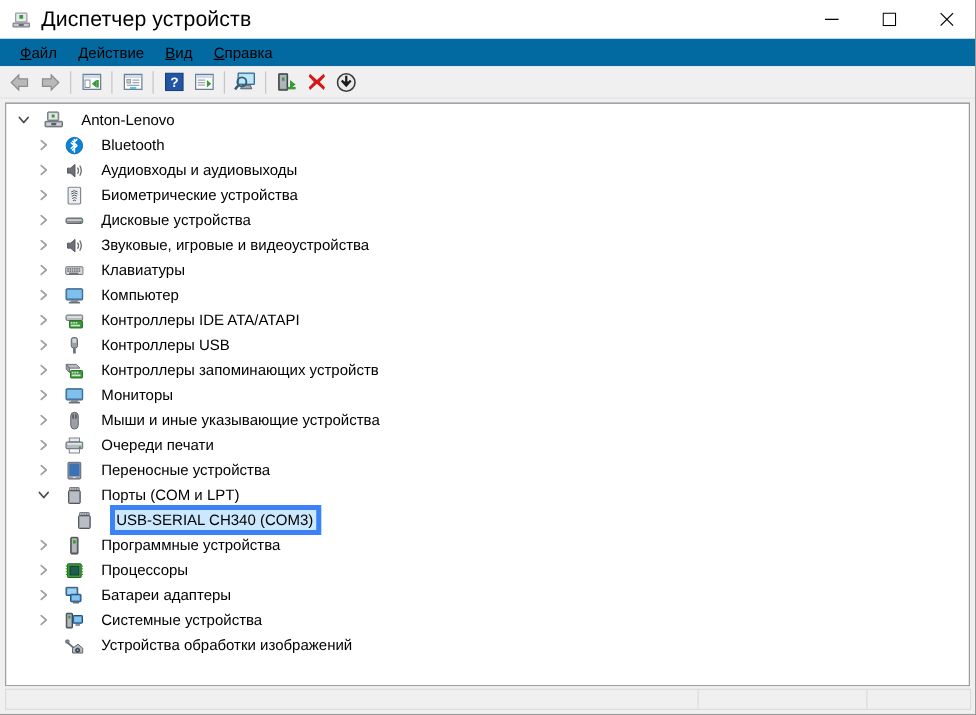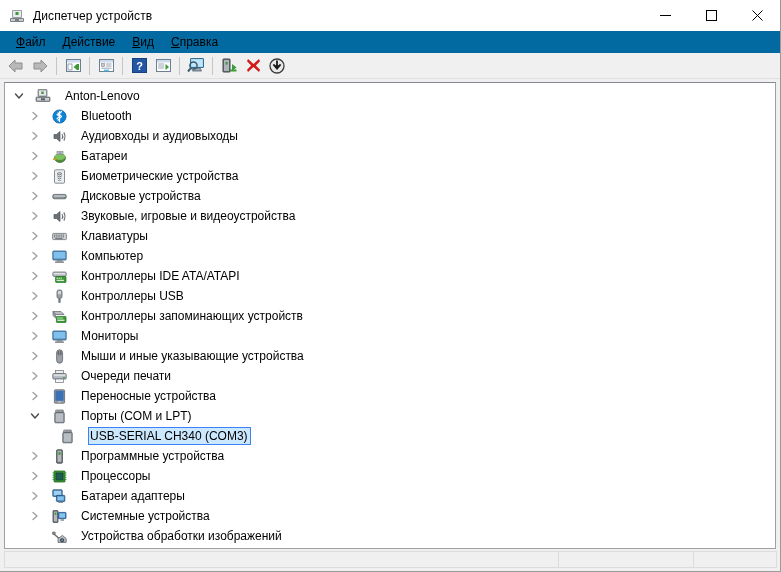--- a/index.html
+++ b/index.html
@@ -38,21 +38,21 @@
     padding-left: 9px;
     flex: 1 1 auto;
     min-width: 0;
   }
   #app-icon {
     width: 16px; height: 16px;
     margin-right: 8px;
     flex: 0 0 auto;
   }
   #title-text {
-    font-size: 12px;
+    font-size: 17px;
     color: #000000;
     white-space: nowrap;
     letter-spacing: 0.1px;
   }
   .caption-btn {
     width: 46px; height: 30px;
     display: flex;
     align-items: center;
     justify-content: center;
     flex: 0 0 auto;
@@ -146,21 +146,21 @@
     font-size: 12px;
     color: #000000;
     line-height: 16px;
     padding: 1px 2px 1px 1px;
   }
   .tree-row.indent0 { padding-left: 6px; }
   .tree-row.indent1 { padding-left: 22px; }
   .tree-row.indent2 { padding-left: 54px; }
   .tree-row.selected .node-label {
     background: #cce8ff;
-    border: 1px solid #3b82f6;
+    border: 4px solid #3b82f6;
     padding: 0px 2px 0px 1px;
   }
 
   
   #statusbar {
     height: 22px;
     background: #f0f0f0;
     flex: 0 0 auto;
     display: flex;
     align-items: stretch;
@@ -365,37 +365,20 @@
         <span class="node-icon">
           <svg width="15" height="15" viewBox="0 0 15 15">
             <path d="M2 5.5 L4.5 5.5 L8 2.5 L8 12.5 L4.5 9.5 L2 9.5 Z" fill="#6b7177" stroke="#4a5055" stroke-width="0.7"></path>
             <path d="M10 5 Q11.6 7.5 10 10" fill="none" stroke="#6b7177" stroke-width="1.1"></path>
             <path d="M11.8 3.4 Q14.2 7.5 11.8 11.6" fill="none" stroke="#6b7177" stroke-width="1.1"></path>
           </svg>
         </span>
         <span class="node-label">Аудиовходы и аудиовыходы</span>
       </div>
 
-      <div class="tree-row indent1">
-        <span class="twisty">
-          <svg width="10" height="10" viewBox="0 0 10 10">
-              <path d="M3 1.5 L7 5 L3 8.5" fill="none" stroke="#a0a0a0" stroke-width="1.4" stroke-linecap="round" stroke-linejoin="round"></path>
-            </svg>
-        </span>
-        <span class="node-icon">
-          <svg width="15" height="15" viewBox="0 0 15 15">
-            <ellipse cx="8" cy="9" rx="5.4" ry="4.4" fill="#4f8f3a" stroke="#2f5d22" stroke-width="0.8"></ellipse>
-            <ellipse cx="8" cy="7.6" rx="5.4" ry="3.4" fill="#7ec25e"></ellipse>
-            <rect x="5" y="2.5" width="2.4" height="3" fill="#b5bcc2" stroke="#7e868d" stroke-width="0.6"></rect>
-            <rect x="8.6" y="2.5" width="2.4" height="3" fill="#b5bcc2" stroke="#7e868d" stroke-width="0.6"></rect>
-            <rect x="1" y="9.5" width="3.4" height="1.6" fill="#d9a31f"></rect>
-          </svg>
-        </span>
-        <span class="node-label">Батареи</span>
-      </div>
 
       <div class="tree-row indent1">
         <span class="twisty">
           <svg width="10" height="10" viewBox="0 0 10 10">
               <path d="M3 1.5 L7 5 L3 8.5" fill="none" stroke="#a0a0a0" stroke-width="1.4" stroke-linecap="round" stroke-linejoin="round"></path>
             </svg>
         </span>
         <span class="node-icon">
           <svg width="15" height="15" viewBox="0 0 15 15">
             <rect x="2.5" y="0.8" width="10" height="13.4" rx="1" fill="#eceff1" stroke="#7b8288" stroke-width="0.9"></rect>

